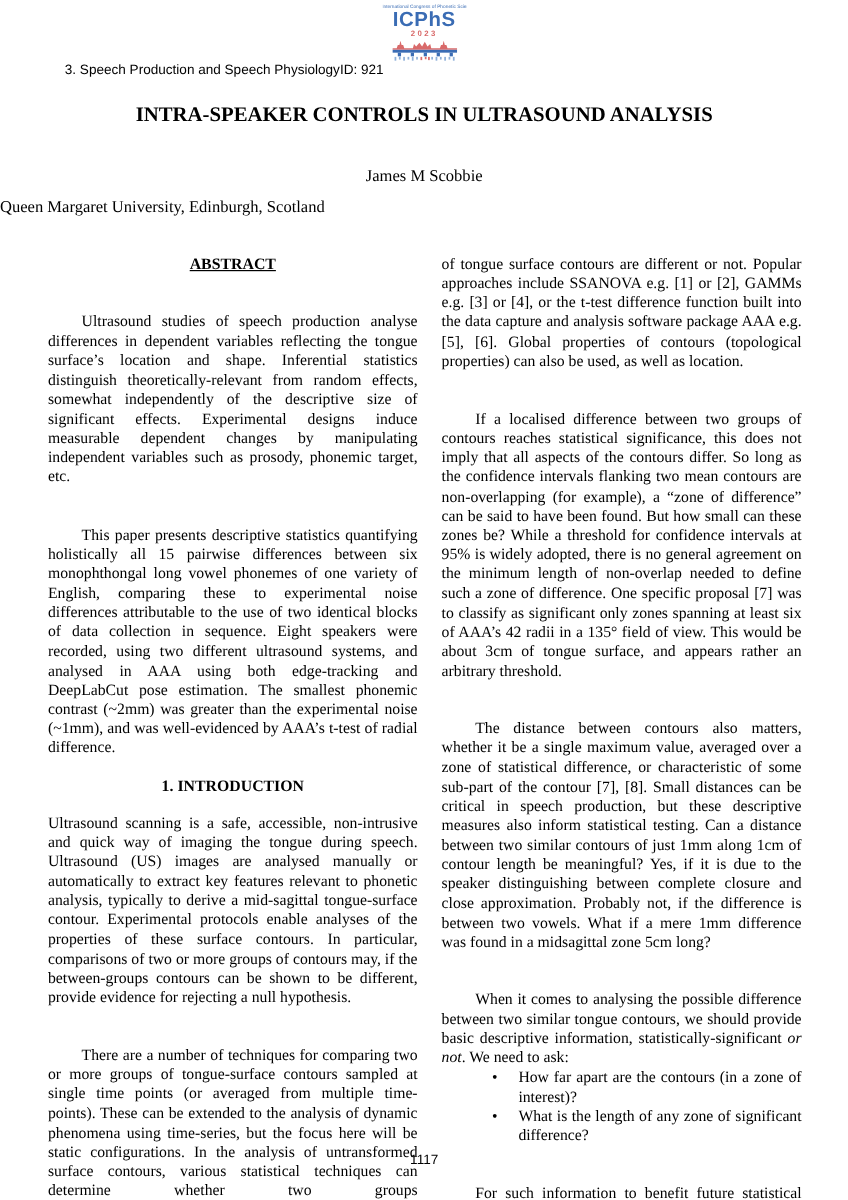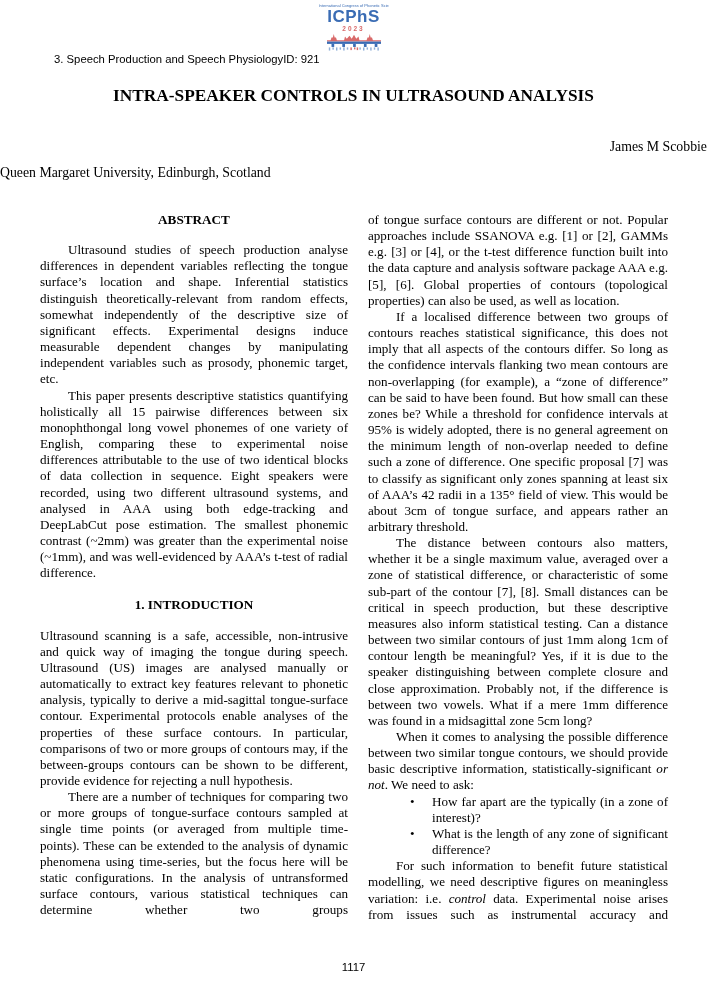--- a/index.html
+++ b/index.html
@@ -20,35 +20,35 @@
   
   .header-row{position:absolute;top:53px;left:54px;right:40px;display:flex;
               justify-content:flex-start;font-family:"Liberation Sans","DejaVu Sans",sans-serif;
               font-size:11.3px;line-height:13px;}
   .footer-row{position:absolute;top:961px;left:0;width:100%;text-align:center;
               font-family:"Liberation Sans","DejaVu Sans",sans-serif;font-size:11.3px;}
 
   
   .title-block{position:absolute;top:84px;left:0;width:100%;text-align:center;}
   .title-line{font-size:17.3px;line-height:23px;font-weight:bold;}
-  .author-line{position:absolute;top:139px;left:0;width:100%;text-align:right;
+  .author-line{position:absolute;top:139px;left:0;width:100%;text-align:center;
                font-size:13.8px;}
   .affil-line{position:absolute;top:165px;left:0;width:100%;text-align:left;font-size:13.8px;}
   .email-line{position:absolute;top:182px;left:0;width:100%;text-align:center;font-size:13.2px;}
 
   
   .col{position:absolute;top:212px;font-size:13.1px;line-height:16.15px;}
   .col-left{left:40px;width:308px;}
   .col-right{left:368px;width:300px;}
 
   .sec-heading{text-align:center;font-weight:bold;font-size:13.2px;
                margin:16px 0 14px 0;}
-  .col .sec-heading:first-child{margin-top:0;}
+  .col .sec-heading:first-child{margin-top:0;text-decoration:underline;}
   .para{margin:0;text-align:justify;}
-  .para.indent{text-indent:28px;}
+  .para.indent{text-indent:28px;margin-top:32px;}
   .para.gap-above{margin-top:16px;}
   .para.cont{text-align-last:justify;}
   .bullet-item{display:flex;text-align:justify;}
   .bullet-marker{flex:0 0 22px;margin-left:42px;}
   .bullet-text{flex:1;}
 </style>
 </head>
 <body>
 
 <div class="page">
@@ -107,21 +107,21 @@
       <p class="para"><span>Ultrasound scanning is a safe, accessible, non-intrusive and quick way of imaging the tongue during speech. Ultrasound (US) images are analysed manually or automatically to extract key features relevant to phonetic analysis, typically to derive a mid-sagittal tongue-surface contour. Experimental protocols enable analyses of the properties of these surface contours. In particular, comparisons of two or more groups of contours may, if the between-groups contours can be shown to be different, provide evidence for rejecting a null hypothesis.</span></p>
       <p class="para indent cont"><span>There are a number of techniques for comparing two or more groups of tongue-surface contours sampled at single time points (or averaged from multiple time-points). These can be extended to the analysis of dynamic phenomena using time-series, but the focus here will be static configurations. In the analysis of untransformed surface contours, various statistical techniques can determine whether two groups</span></p>
     </div>
   <div class="col col-right">
       <p class="para"><span>of tongue surface contours are different or not. Popular approaches include SSANOVA e.g. [1] or [2], GAMMs e.g. [3] or [4], or the t-test difference function built into the data capture and analysis software package AAA e.g. [5], [6]. Global properties of contours (topological properties) can also be used, as well as location.</span></p>
       <p class="para indent"><span>If a localised difference between two groups of contours reaches statistical significance, this does not imply that all aspects of the contours differ. So long as the confidence intervals flanking two mean contours are non-overlapping (for example), a “zone of difference” can be said to have been found. But how small can these zones be? While a threshold for confidence intervals at 95% is widely adopted, there is no general agreement on the minimum length of non-overlap needed to define such a zone of difference. One specific proposal [7] was to classify as significant only zones spanning at least six of AAA’s 42 radii in a 135° field of view. This would be about 3cm of tongue surface, and appears rather an arbitrary threshold.</span></p>
       <p class="para indent"><span>The distance between contours also matters, whether it be a single maximum value, averaged over a zone of statistical difference, or characteristic of some sub-part of the contour [7], [8]. Small distances can be critical in speech production, but these descriptive measures also inform statistical testing. Can a distance between two similar contours of just 1mm along 1cm of contour length be meaningful? Yes, if it is due to the speaker distinguishing between complete closure and close approximation. Probably not, if the difference is between two vowels. What if a mere 1mm difference was found in a midsagittal zone 5cm long?</span></p>
       <p class="para indent"><span>When it comes to analysing the possible difference between two similar tongue contours, we should provide basic descriptive information, statistically-significant </span><span style="font-style: italic;">or not</span><span>. We need to ask:</span></p>
       <div class="bullet-item">
         <span class="bullet-marker">•</span>
-        <span class="bullet-text"><span>How far apart are the typically (in a zone of interest)?</span></span>
+        <span class="bullet-text"><span>How far apart are the contours (in a zone of interest)?</span></span>
       </div>
       <div class="bullet-item">
         <span class="bullet-marker">•</span>
         <span class="bullet-text"><span>What is the length of any zone of significant difference?</span></span>
       </div>
       <p class="para indent cont"><span>For such information to benefit future statistical modelling, we need descriptive figures on meaningless variation: i.e. </span><span style="font-style: italic;">control</span><span> data. Experimental noise arises from issues such as instrumental accuracy and</span></p>
     </div>
 
   <div class="footer-row">1117</div>
 

